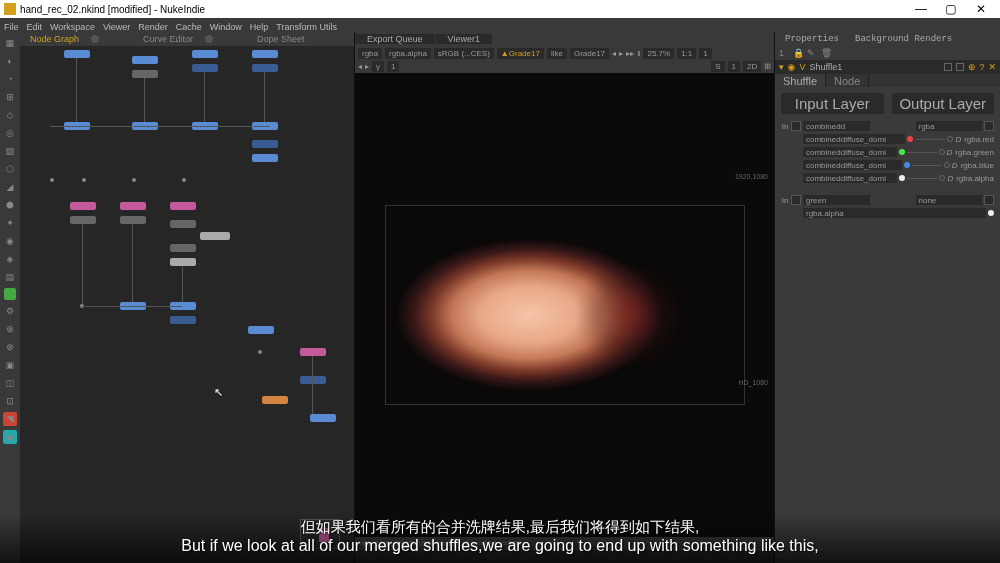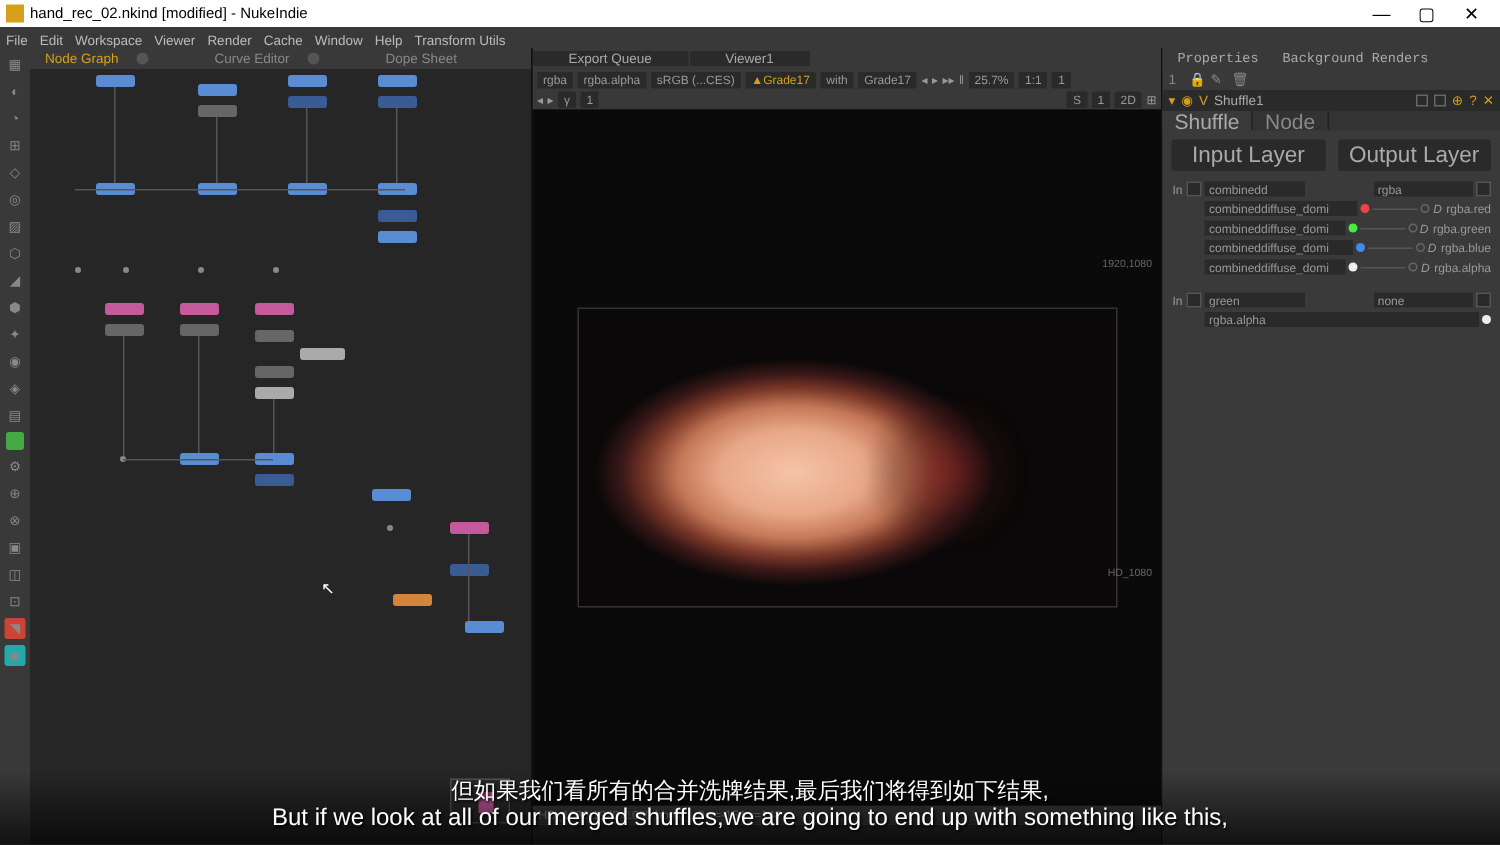--- a/index.html
+++ b/index.html
@@ -36,41 +36,41 @@
 .node.pink { background: #c45a9c; }
 .node.gray { background: #aaa; }
 .node.darkgray { background: #666; }
 .node.orange { background: #d4843c; }
 .conn { position: absolute; background: #555; width: 1px; }
 .conn.h { height: 1px; }
 .dot { position: absolute; width: 4px; height: 4px; background: #888; border-radius: 50%; }
 
 .viewer-panel { width: 420px; background: #1a1a1a; display: flex; flex-direction: column; border-right: 1px solid #111; }
 .viewer-tabs { height: 14px; background: #393939; display: flex; align-items: center; font-size: 9px; }
-.vtab { padding: 0 24px; color: #aaa; background: #2a2a2a; margin-right: 1px; }
+.vtab { padding: 0 12px; color: #aaa; background: #2a2a2a; margin-right: 1px; }
 .viewer-toolbar { height: 14px; background: #393939; display: flex; align-items: center; font-size: 8px; gap: 3px; padding: 0 3px; color: #999; }
 .vt-item { background: #2a2a2a; padding: 0 4px; height: 11px; display: flex; align-items: center; border-radius: 1px; }
 .vt-item.orange { color: #d4a01c; }
 .viewer-toolbar2 { height: 13px; background: #393939; display: flex; align-items: center; font-size: 8px; gap: 3px; padding: 0 3px; color: #999; }
 .viewer-area { flex: 1; background: #0a0a0a; position: relative; display: flex; align-items: center; justify-content: center; }
 .frame { width: 360px; height: 200px; background: #0c0c0c; border: 1px solid #333; position: relative; overflow: hidden; }
 .frame-label { position: absolute; font-size: 7px; color: #666; }
 .hand-image { width: 100%; height: 100%; background: radial-gradient(ellipse 140px 80px at 40% 55%, #f5c4a8 0%, #e8a888 35%, #c47858 55%, #7a3828 70%, #3a1818 82%, #0a0808 95%); position: relative; }
 .hand-image::after { content: ''; position: absolute; right: 15%; top: 30%; width: 120px; height: 100px; background: radial-gradient(circle, rgba(120,30,30,0.6) 0%, rgba(60,20,20,0.3) 40%, transparent 70%); filter: blur(2px); }
 .viewer-status { height: 12px; background: #393939; font-size: 8px; color: #888; padding: 0 4px; display: flex; align-items: center; }
 .timeline { height: 14px; background: #2a2a2a; border-top: 1px solid #444; }
 
 .props-panel { width: 225px; background: #393939; display: flex; flex-direction: column; }
 .props-tabs { height: 14px; background: #393939; display: flex; align-items: center; font-size: 9px; gap: 4px; padding-left: 4px; }
 .ptab { padding: 0 6px; color: #aaa; font-family: Liberation Mono, monospace; }
 .props-toolbar { height: 14px; display: flex; align-items: center; gap: 4px; padding: 0 4px; }
 .props-toolbar .pt-icon { width: 10px; height: 10px; color: #888; font-size: 9px; }
 .props-node-header { height: 14px; background: #2a2a2a; display: flex; align-items: center; font-size: 9px; padding: 0 4px; gap: 4px; color: #d4a01c; }
 .props-node-header .sq { width: 8px; height: 8px; border: 1px solid #666; }
-.props-subtabs { height: 13px; display: flex; font-size: 14px; background: #333; }
+.props-subtabs { height: 13px; display: flex; font-size: 11px; background: #333; }
 .pstab { padding: 0 8px; color: #888; border-right: 1px solid #222; display: flex; align-items: center; }
 .pstab.active { background: #3a3a3a; color: #aaa; }
 
 .shuffle-body { flex: 1; background: #3a3a3a; padding: 6px; position: relative; }
 .layer-header { display: flex; gap: 8px; margin-bottom: 6px; }
 .layer-box { flex: 1; background: #2a2a2a; text-align: center; padding: 2px; font-size: 15px; color: #aaa; border-radius: 2px; }
 .shuffle-row { display: flex; align-items: center; height: 12px; font-size: 8px; color: #999; gap: 2px; margin-bottom: 1px; }
 .sr-label { width: 8px; text-align: center; }
 .sr-sq { width: 10px; height: 10px; border: 1px solid #555; background: #2a2a2a; }
 .sr-drop { flex: 1; background: #2a2a2a; height: 10px; padding: 0 3px; display: flex; align-items: center; overflow: hidden; white-space: nowrap; }
@@ -212,21 +212,21 @@
     <div class="viewer-panel">
       <div class="viewer-tabs">
         <span class="vtab">Export Queue</span>
         <span class="vtab">Viewer1</span>
       </div>
       <div class="viewer-toolbar">
         <span class="vt-item">rgba</span>
         <span class="vt-item">rgba.alpha</span>
         <span class="vt-item">sRGB (...CES)</span>
         <span class="vt-item orange">▲ <span>Grade17</span></span>
-        <span class="vt-item">with</span>
+        <span class="vt-item">like</span>
         <span class="vt-item">Grade17</span>
         <span>◂</span>
         <span>▸</span>
         <span>▸▸</span>
         <span>‖</span>
         <span class="vt-item">25.7%</span>
         <span class="vt-item">1:1</span>
         <span class="vt-item">1</span>
       </div>
       <div class="viewer-toolbar2">

